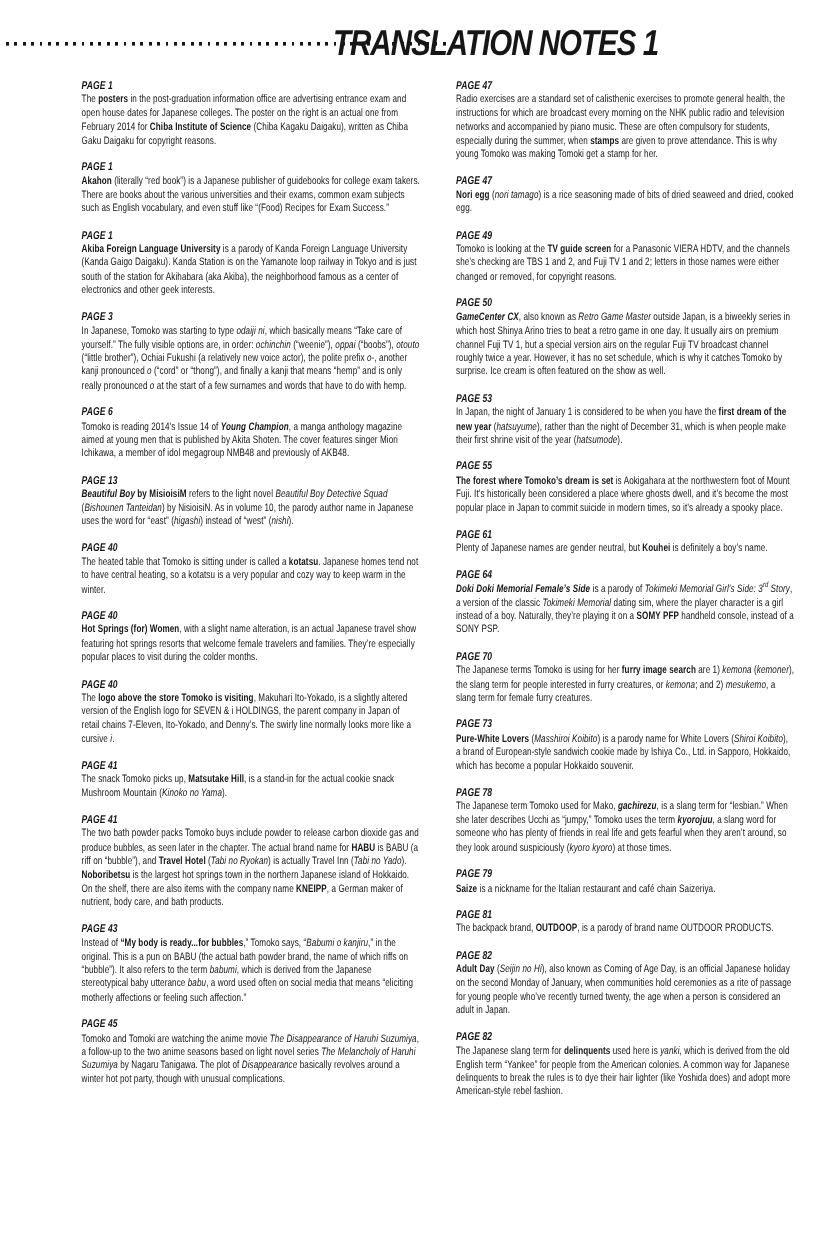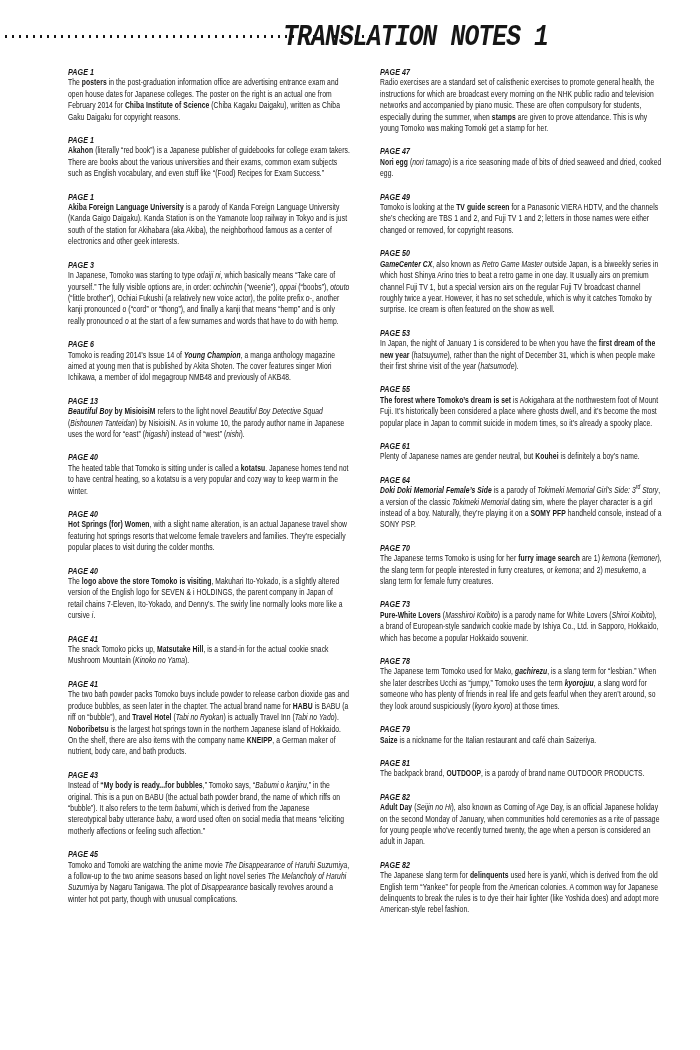--- a/index.html
+++ b/index.html
@@ -7,21 +7,21 @@
     width: 700px; height: 1050px;
     background: #ffffff;
     font-family: "Liberation Sans", "DejaVu Sans", sans-serif;
     color: #141414;
     overflow: hidden;
     position: relative;
   }
   .header {
     position: absolute;
     left: 0; top: 0; width: 581px; height: 56px;
-    display: flex; align-items: center; font-family: Liberation Mono, monospace;
+    display: flex; align-items: center;
   }
   .dotted-rule {
     position: absolute;
     left: 5px; top: 35px;
     width: 368px; height: 3px;
     background: repeating-linear-gradient(90deg, #161616 0 2.4px, transparent 2.4px 7px);
   }
   .page-title {
     position: absolute;
     right: 33px; top: 20px;

